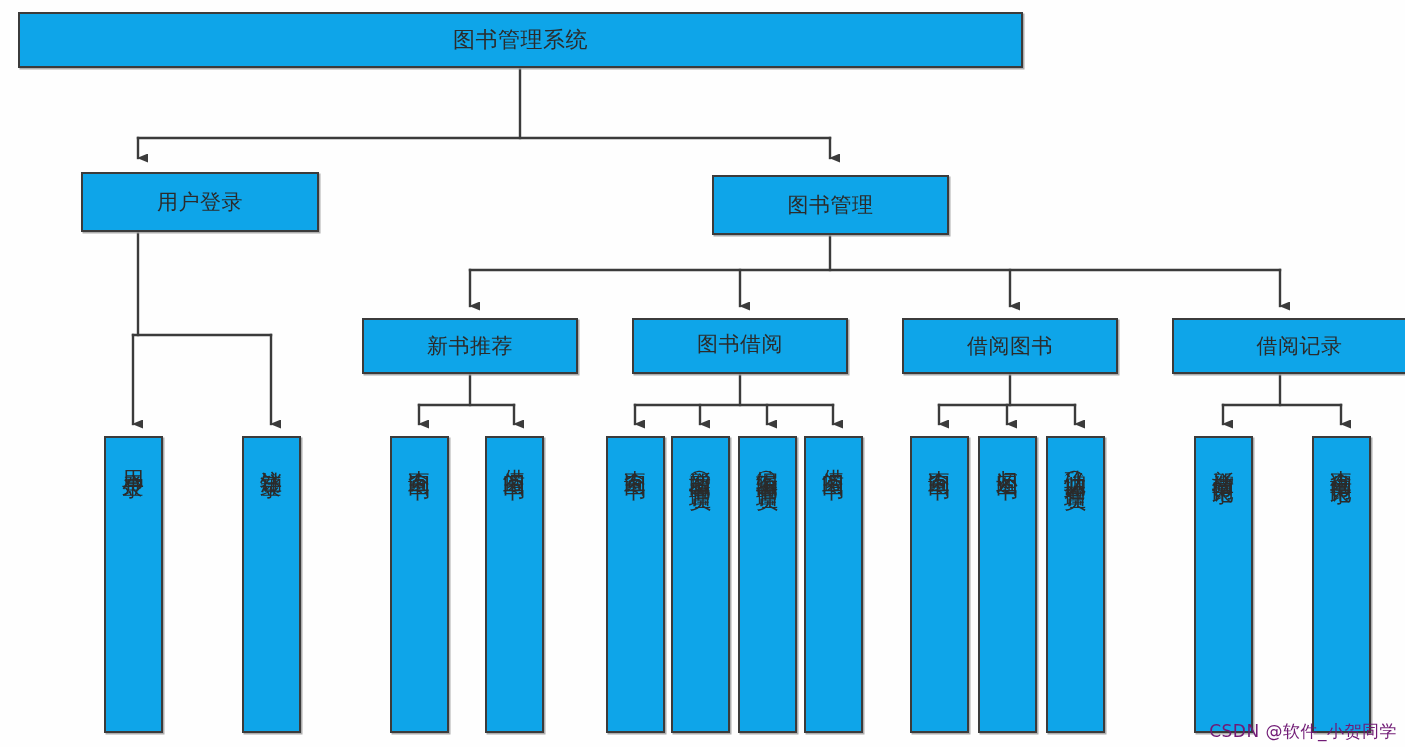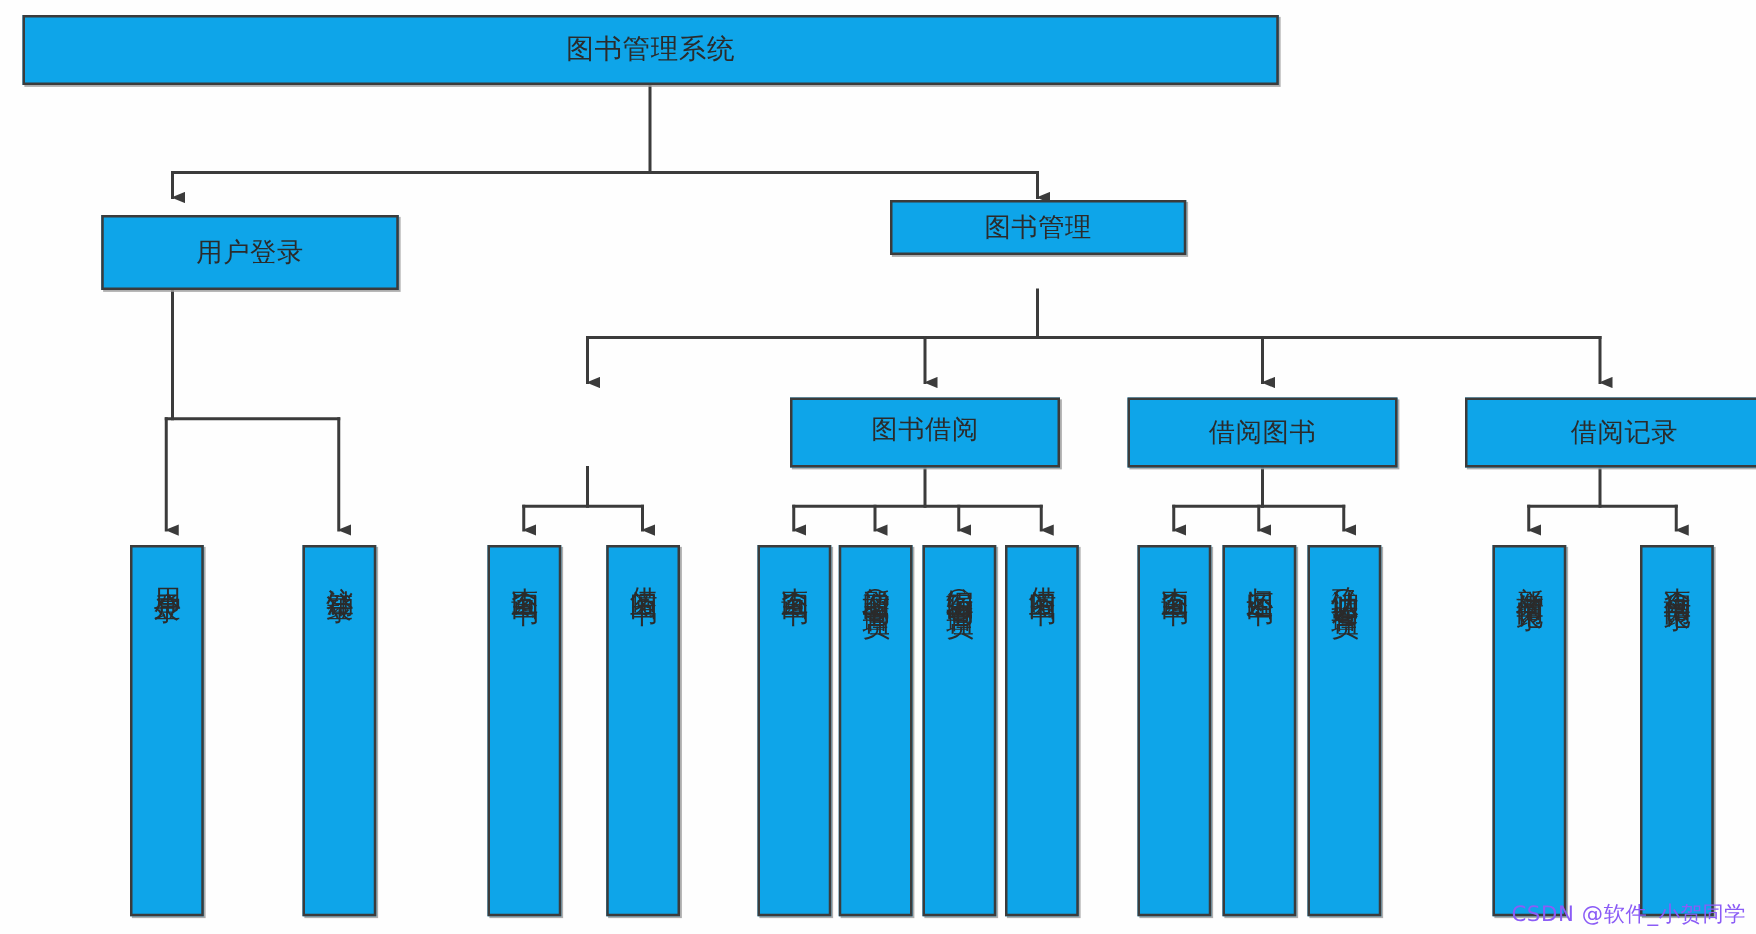--- a/index.html
+++ b/index.html
@@ -60,21 +60,21 @@
     text-orientation: upright;
     font-size: 22px;
     letter-spacing: 3px;
     line-height: 1.05;
   }
   #watermark {
     position: absolute;
     right: 8px;
     bottom: 4px;
     font-size: 17px;
-    color: #8b5cf6;
+    color: #701a75;
     letter-spacing: 0.5px;
     user-select: none;
     white-space: nowrap;
   }
 </style>
 </head>
 <body>
 
 <div id="diagram-root">
 
@@ -128,24 +128,27 @@
     </g>
   </svg>
 
   <div class="node horiz root" style="left:18px; top:12px; width:1005px; height:56px;">
     <span class="node-label">图书管理系统</span>
   </div>
 
   <div class="node horiz" style="left:81px; top:172px; width:238px; height:60px;">
     <span class="node-label">用户登录</span>
   </div>
-  <div class="node horiz" style="left:712px; top:160px; width:237px; height:44px;">
+  <div class="node horiz" style="left:712px; top:175px; width:237px; height:60px;">
     <span class="node-label">图书管理</span>
   </div>
 
+  <div class="node horiz" style="left:362px; top:318px; width:216px; height:56px;">
+    <span class="node-label">新书推荐</span>
+  </div>
   <div class="node horiz" style="left:632px; top:318px; width:216px; height:56px;font-family:Liberation Mono, monospace;">
     <span class="node-label">图书借阅</span>
   </div>
   <div class="node horiz" style="left:902px; top:318px; width:216px; height:56px;">
     <span class="node-label">借阅图书</span>
   </div>
   <div class="node horiz" style="left:1172px; top:318px; width:255px; height:56px;">
     <span class="node-label">借阅记录</span>
   </div>
 

